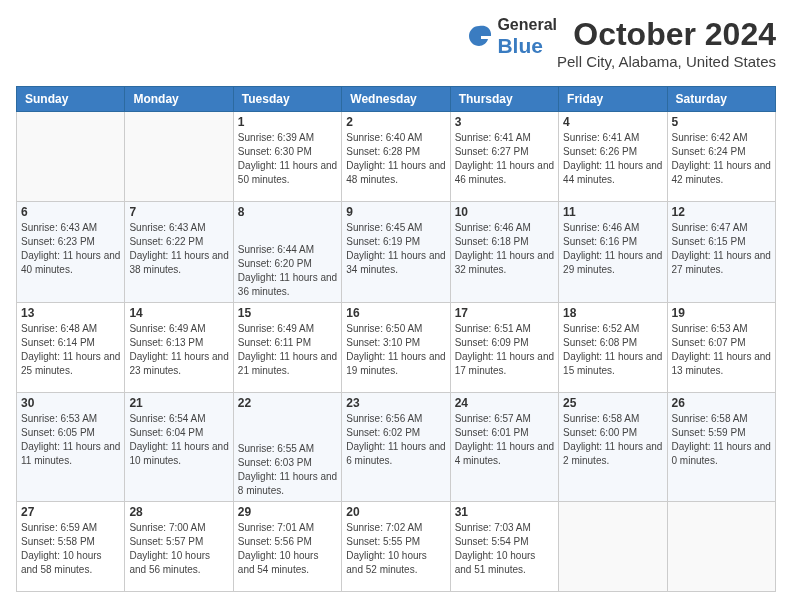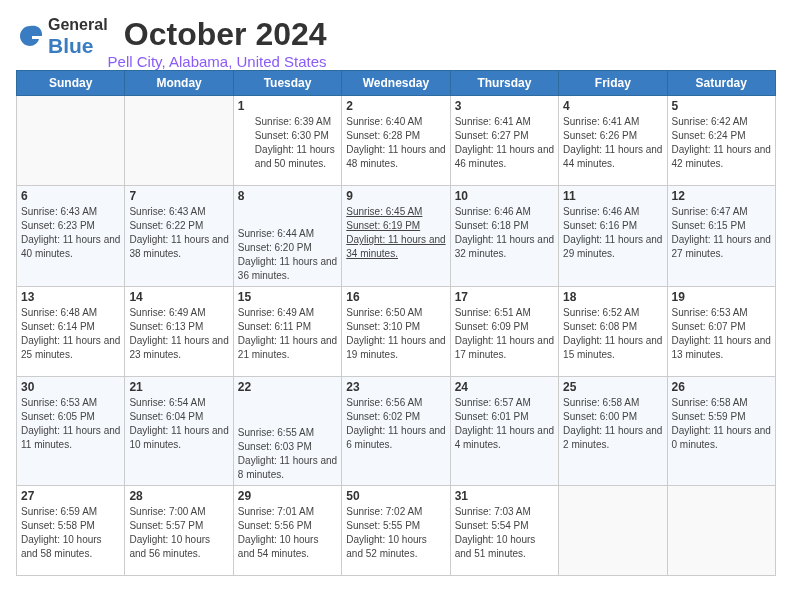--- a/index.html
+++ b/index.html
@@ -5,23 +5,23 @@
     * { box-sizing: border-box; margin: 0; padding: 0; }
     body {
       font-family: Arial, sans-serif;
       background: #fff;
       width: 792px;
       min-height: 612px;
       padding: 16px;
     }
     .header {
       display: flex;
-      justify-content: flex-start;
+      justify-content: flex-end;
       align-items: flex-start;
-      margin-bottom: 0;
+      margin-bottom: 16px;
     }
     .logo {
       display: flex;
       align-items: center;
       gap: 4px;
     }
     .logo-text {
       display: flex;
       flex-direction: column;
       line-height: 1.1;
@@ -43,34 +43,34 @@
     .title-block {
       text-align: right;
     }
     .month-title {
       font-size: 32px;
       font-weight: bold;
       color: #333;
     }
     .location {
       font-size: 15px;
-      color: #8b5cf6;
+      color: #404040;
     }
     table {
       width: 100%;
       border-collapse: collapse;
       table-layout: fixed;
     }
     thead th {
       background: #3a7cc1;
       color: #fff;
       font-size: 12px;
       font-weight: bold;
       padding: 5px 8px;
-      text-align: center;
+      text-align: left;
       border: 1px solid #2c6aa0;
     }
     tbody td {
       vertical-align: top;
       border: 1px solid #ccc;
       padding: 3px 4px;
       font-size: 10px;
       color: #333;
       height: 90px;
       background: #fff;
@@ -124,21 +124,21 @@
         <th>Friday</th>
         <th>Saturday</th>
       </tr>
   </thead>
   <tbody>
   <tr>
         <td class="empty-cell"></td>
         <td class="empty-cell"></td>
         <td>
           <span class="day-num">1</span>
-          <div class="day-detail" style="white-space: pre-line; margin-left: 17px;">Sunrise: 6:39 AM
+          <div class="day-detail" style="white-space: pre-line;">Sunrise: 6:39 AM
 Sunset: 6:30 PM
 Daylight: 11 hours and 50 minutes.</div>
         </td>
         <td>
           <span class="day-num">2</span>
           <div class="day-detail" style="white-space: pre-line;">Sunrise: 6:40 AM
 Sunset: 6:28 PM
 Daylight: 11 hours and 48 minutes.</div>
         </td>
         <td>
@@ -174,21 +174,21 @@
 Daylight: 11 hours and 38 minutes.</div>
         </td>
         <td>
           <span class="day-num">8</span>
           <div class="day-detail" style="white-space: pre-line; margin-top: 24px;">Sunrise: 6:44 AM
 Sunset: 6:20 PM
 Daylight: 11 hours and 36 minutes.</div>
         </td>
         <td>
           <span class="day-num">9</span>
-          <div class="day-detail" style="white-space: pre-line; text-decoration: underline;">Sunrise: 6:45 AM
+          <div class="day-detail" style="white-space: pre-line;">Sunrise: 6:45 AM
 Sunset: 6:19 PM
 Daylight: 11 hours and 34 minutes.</div>
         </td>
         <td>
           <span class="day-num">10</span>
           <div class="day-detail" style="white-space: pre-line;">Sunrise: 6:46 AM
 Sunset: 6:18 PM
 Daylight: 11 hours and 32 minutes.</div>
         </td>
         <td>
@@ -305,21 +305,21 @@
 Sunset: 5:57 PM
 Daylight: 10 hours and 56 minutes.</div>
         </td>
         <td>
           <span class="day-num">29</span>
           <div class="day-detail" style="white-space: pre-line;">Sunrise: 7:01 AM
 Sunset: 5:56 PM
 Daylight: 10 hours and 54 minutes.</div>
         </td>
         <td>
-          <span class="day-num">50</span>
+          <span class="day-num">20</span>
           <div class="day-detail" style="white-space: pre-line;">Sunrise: 7:02 AM
 Sunset: 5:55 PM
 Daylight: 10 hours and 52 minutes.</div>
         </td>
         <td>
           <span class="day-num">31</span>
           <div class="day-detail" style="white-space: pre-line;">Sunrise: 7:03 AM
 Sunset: 5:54 PM
 Daylight: 10 hours and 51 minutes.</div>
         </td>

